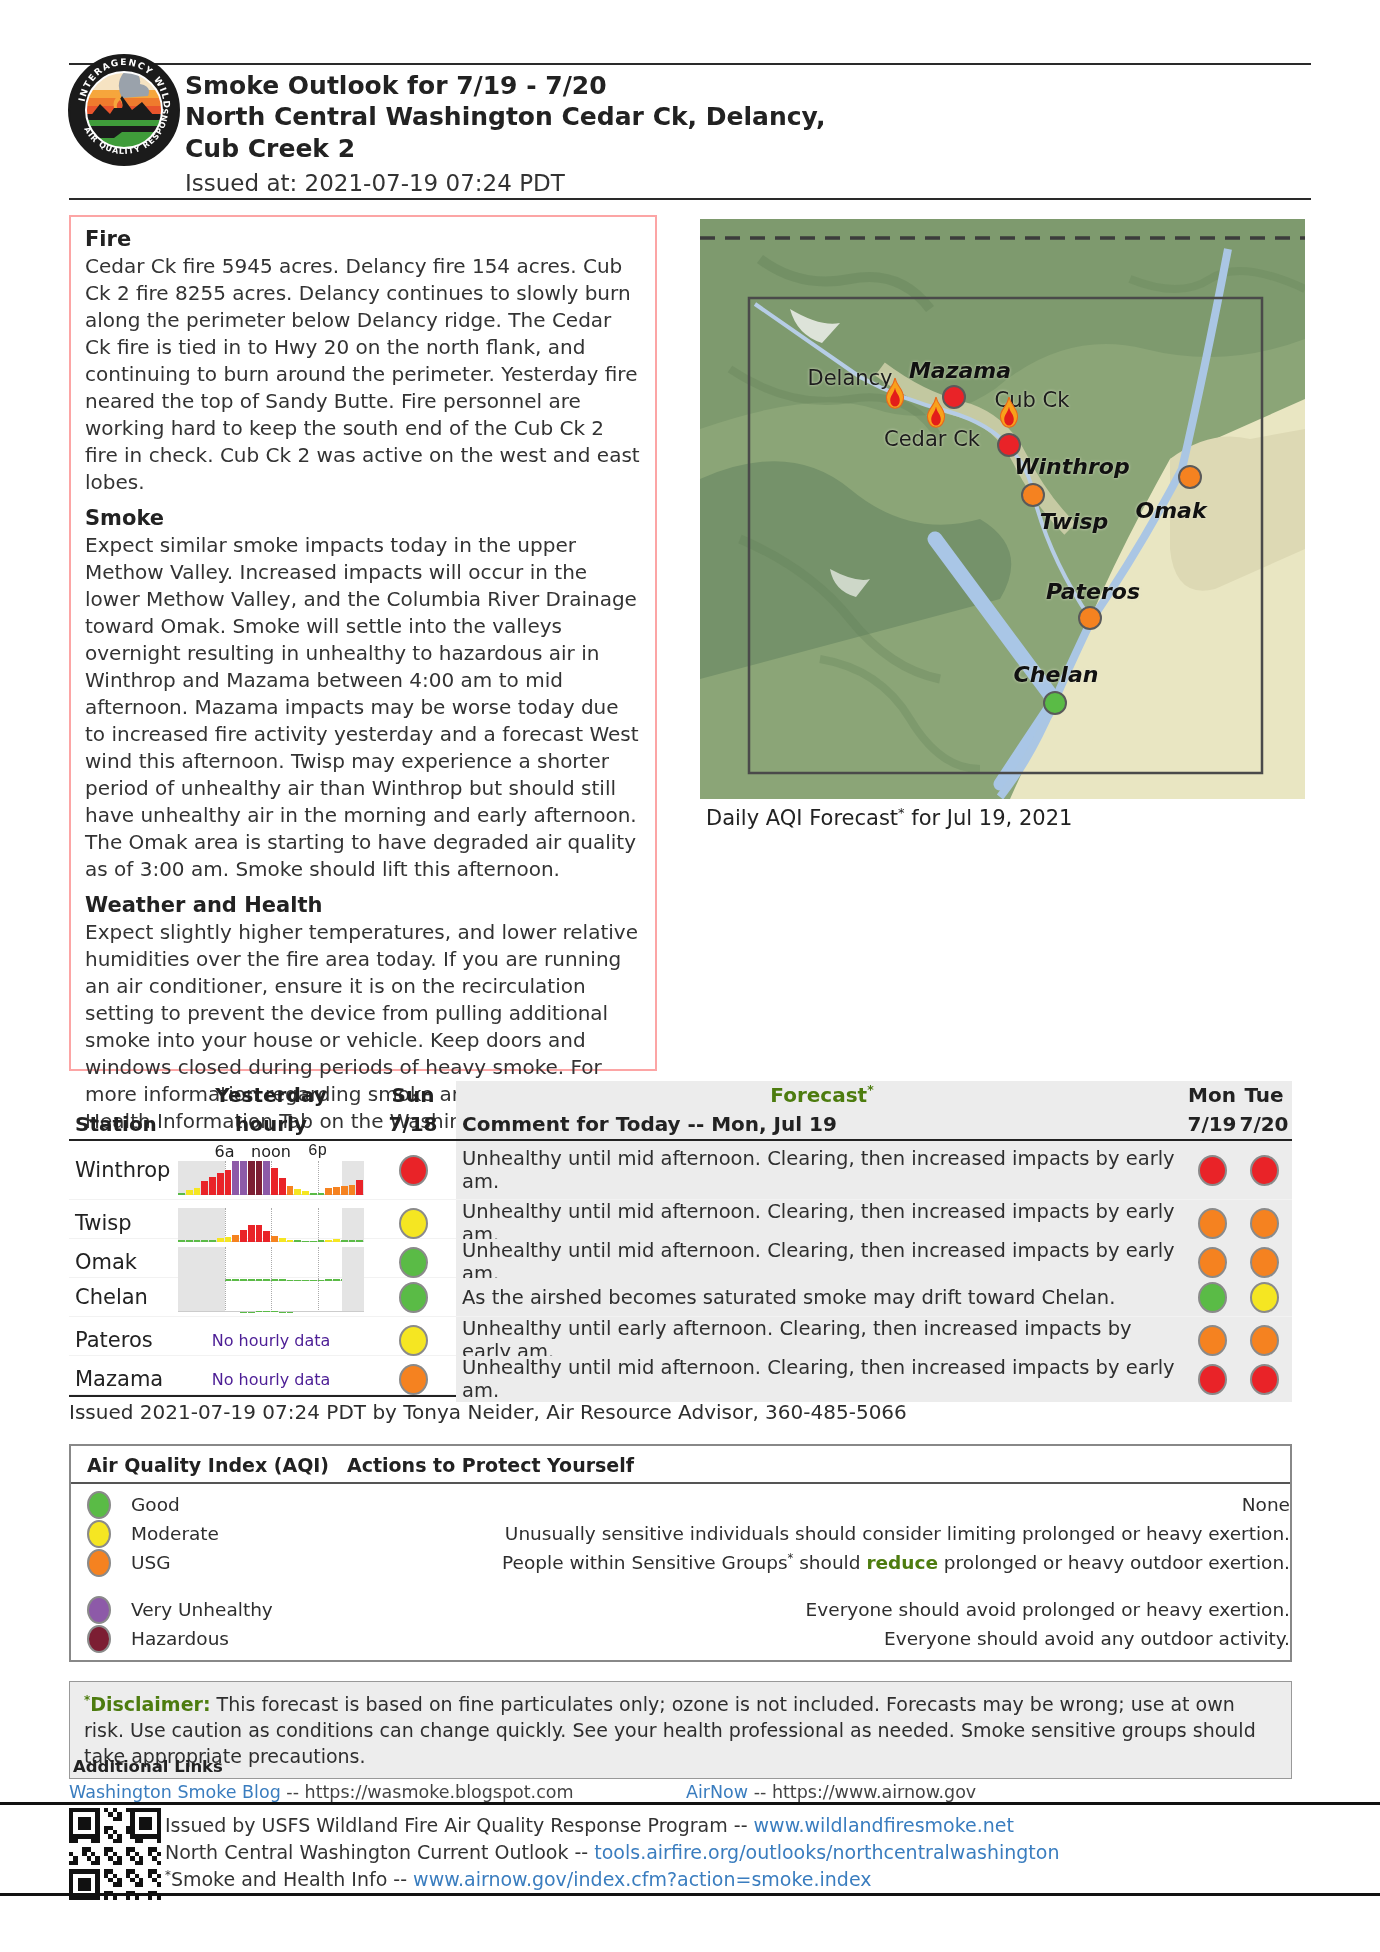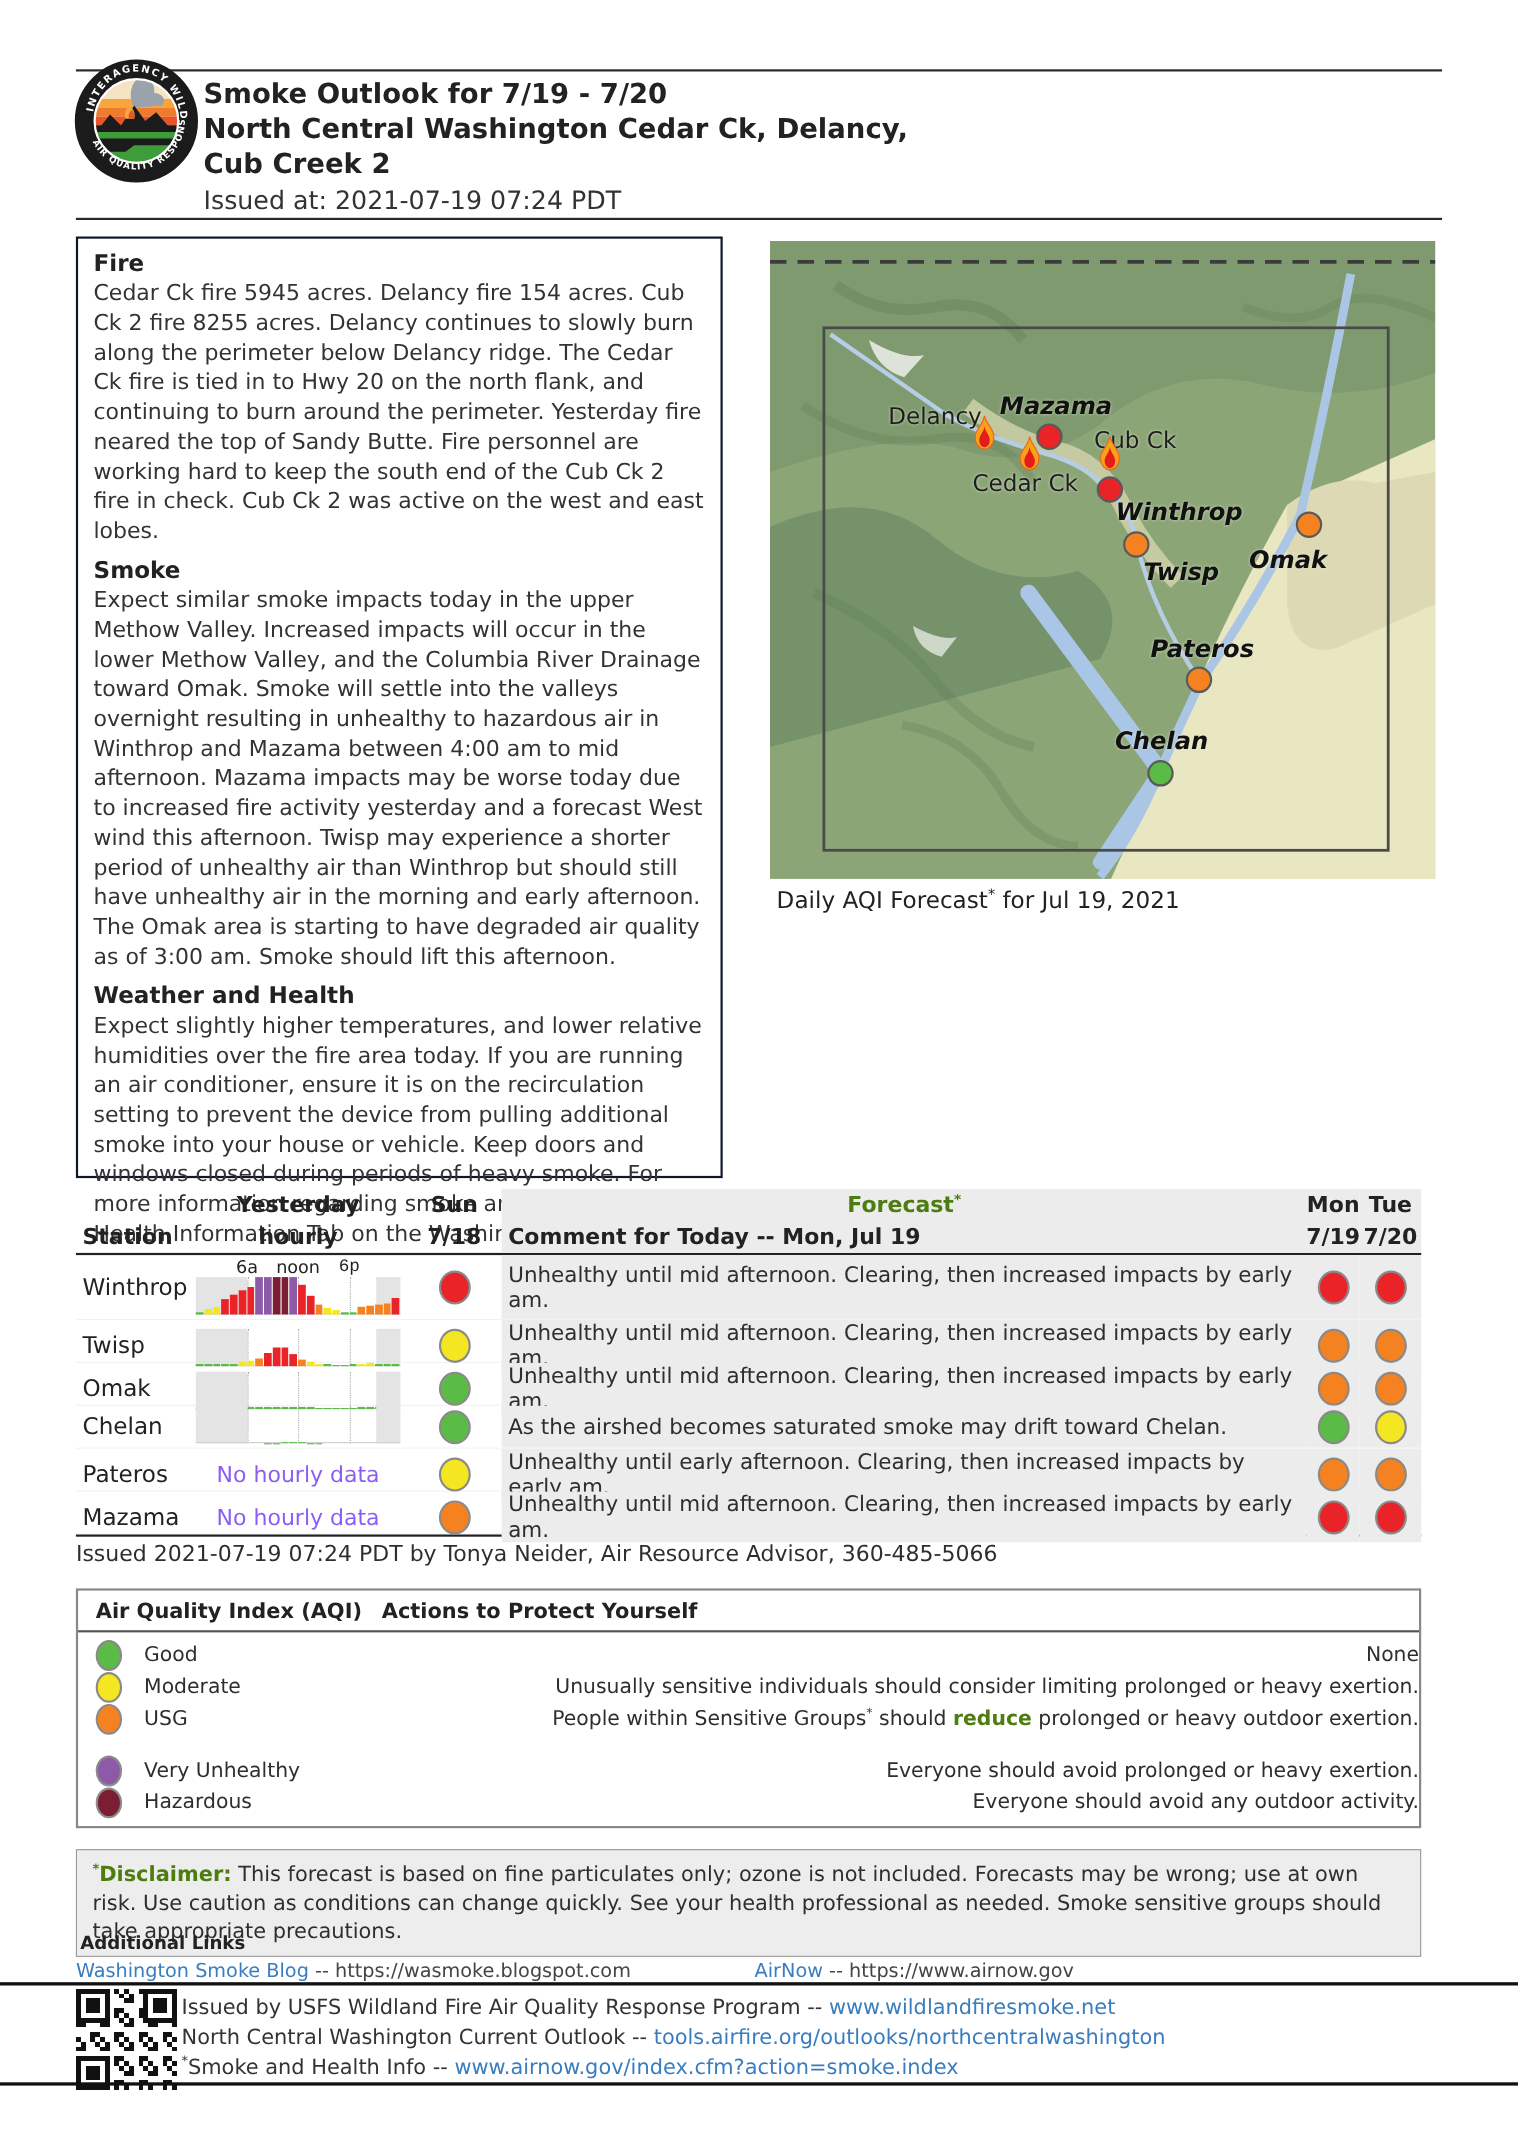--- a/index.html
+++ b/index.html
@@ -11,21 +11,21 @@
   a.link{color:#3a7dbf;text-decoration:none;cursor:pointer;}
   b{color:#4d7c0f;}
 
   
   .title1{font-size:25px;font-weight:bold;color:#222;line-height:1.25;}
   .title2{font-size:25px;font-weight:bold;color:#222;line-height:1.25;width:660px;}
   .issuedat{font-size:23px;color:#333;margin-top:6px;}
 
   
   .textbox{position:absolute;left:69px;top:215px;width:588px;height:856px;
-           border:2px solid #0f172a;box-sizing:border-box;padding:10px 14px;}
+           border:2px solid #fca5a5;box-sizing:border-box;padding:10px 14px;}
   .sec-h{font-size:21px;font-weight:bold;color:#222;margin:10px 0 2px 0;}
   .sec-b{font-size:20px;line-height:27px;color:#333;}
 
   
   .map{position:absolute;left:700px;top:219px;width:605px;height:580px;overflow:hidden;}
   .map svg{display:block;}
   .citylabel{position:absolute;transform:translate(-50%,-50%);font-weight:bold;font-style:italic;
              font-size:22px;color:#111;white-space:nowrap;text-shadow:0 0 3px rgba(235,235,215,.8);}
   .firelabel{position:absolute;transform:translate(-50%,-50%);font-size:21px;color:#1d1d1d;
              white-space:nowrap;text-shadow:0 0 3px rgba(235,235,215,.8);}
@@ -49,21 +49,21 @@
   .datarow{height:38px;border-bottom:1px solid #f2f2f2;}
   .datarow.first{height:58px;}
   .chartwrap{position:relative;width:196px;height:34px;align-self:flex-end;margin-bottom:4px;}
   .first .chartwrap{margin-bottom:4px;}
   .axislbl{position:absolute;top:-19px;transform:translateX(-50%);font-size:16px;color:#222;}
   .night{position:absolute;top:0;bottom:0;background:#e4e4e4;}
   .gline{position:absolute;top:0;bottom:0;border-left:1px dotted #aaa;}
   .baseline{position:absolute;left:0;right:0;bottom:0;border-bottom:1px solid #ccc;}
   .bars{position:absolute;left:0;right:0;top:0;bottom:0;display:flex;align-items:flex-end;}
   .bar{flex:1;margin-right:1px;}
-  .nodata{font-size:20px;color:#8b5cf6;width:196px;}
+  .nodata{font-size:16px;color:#4c1d95;width:196px;}
   .dot{width:29px;height:31px;border-radius:50%;border:2px solid #8a8a8a;box-sizing:border-box;}
 
   .issuedby{position:absolute;left:69px;top:1400px;font-size:20px;color:#2e2e2e;}
 
   
   .legend{position:absolute;left:69px;top:1444px;width:1223px;height:218px;
           border:2px solid #888;box-sizing:border-box;}
   .leg-hdr{display:grid;grid-template-columns:260px 1fr;padding:8px 0 6px 16px;
            border-bottom:2px solid #555;}
   .leg-hdr div{font-weight:bold;font-size:19px;color:#222;}

